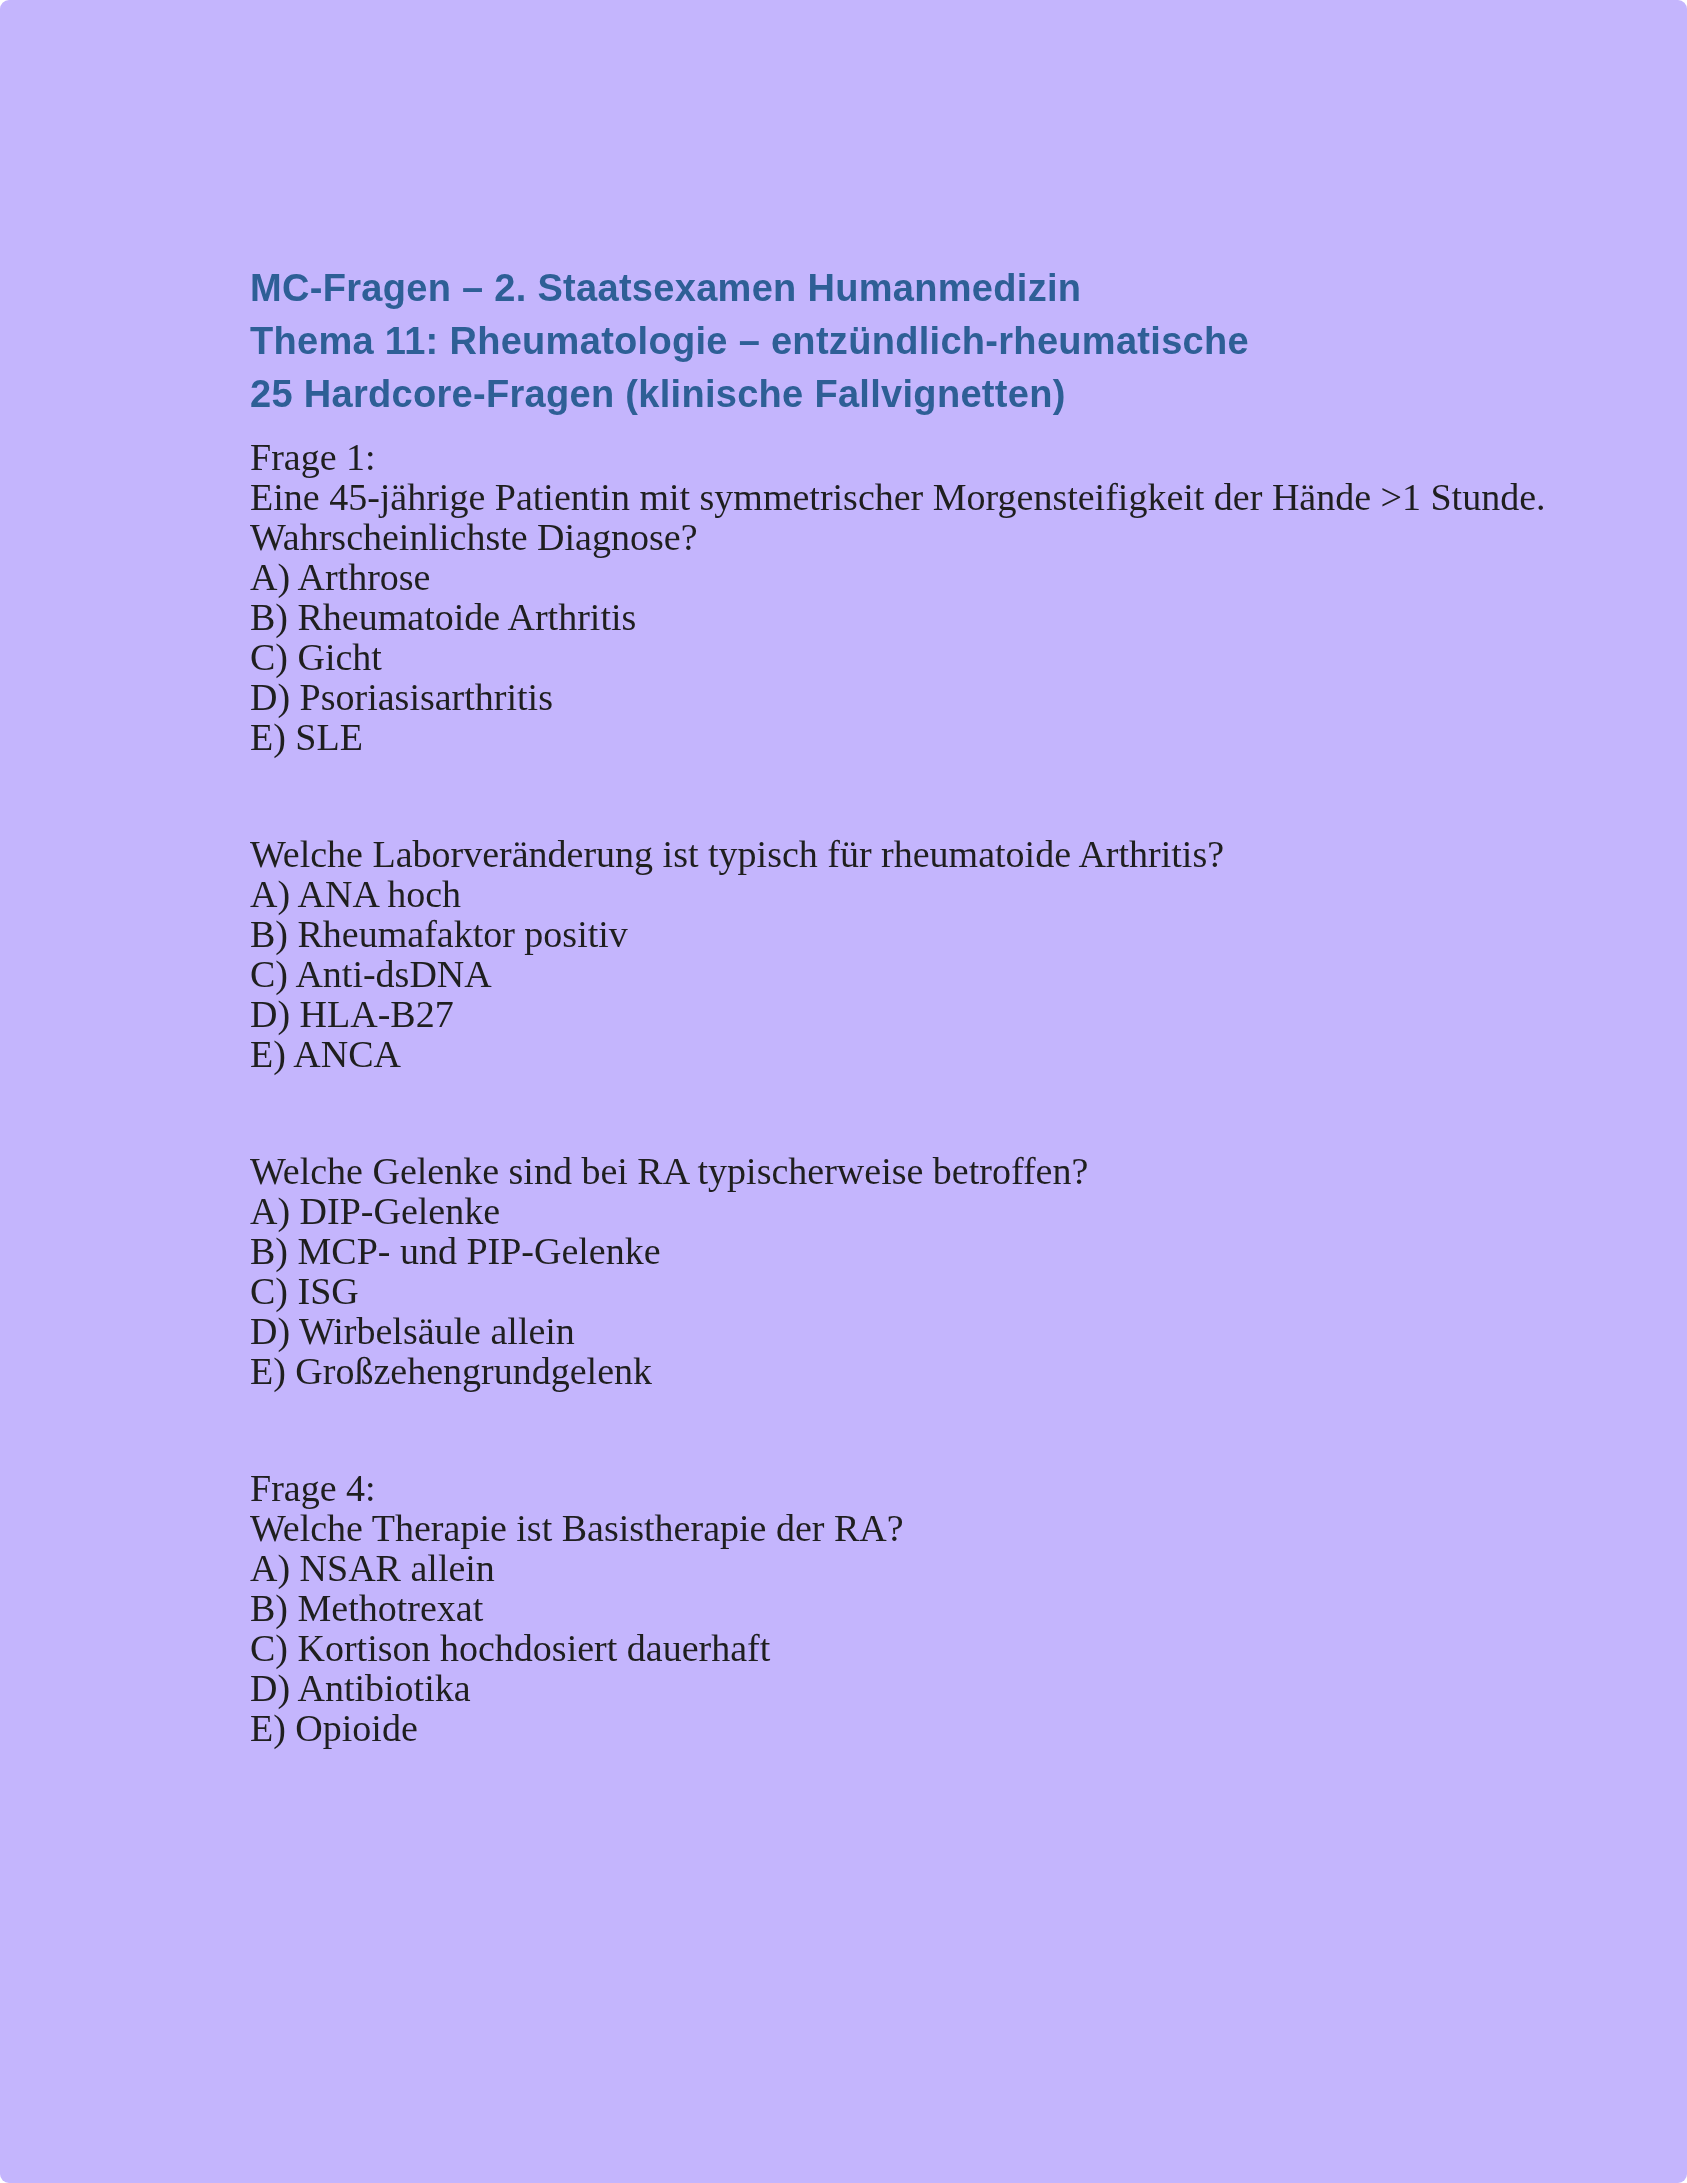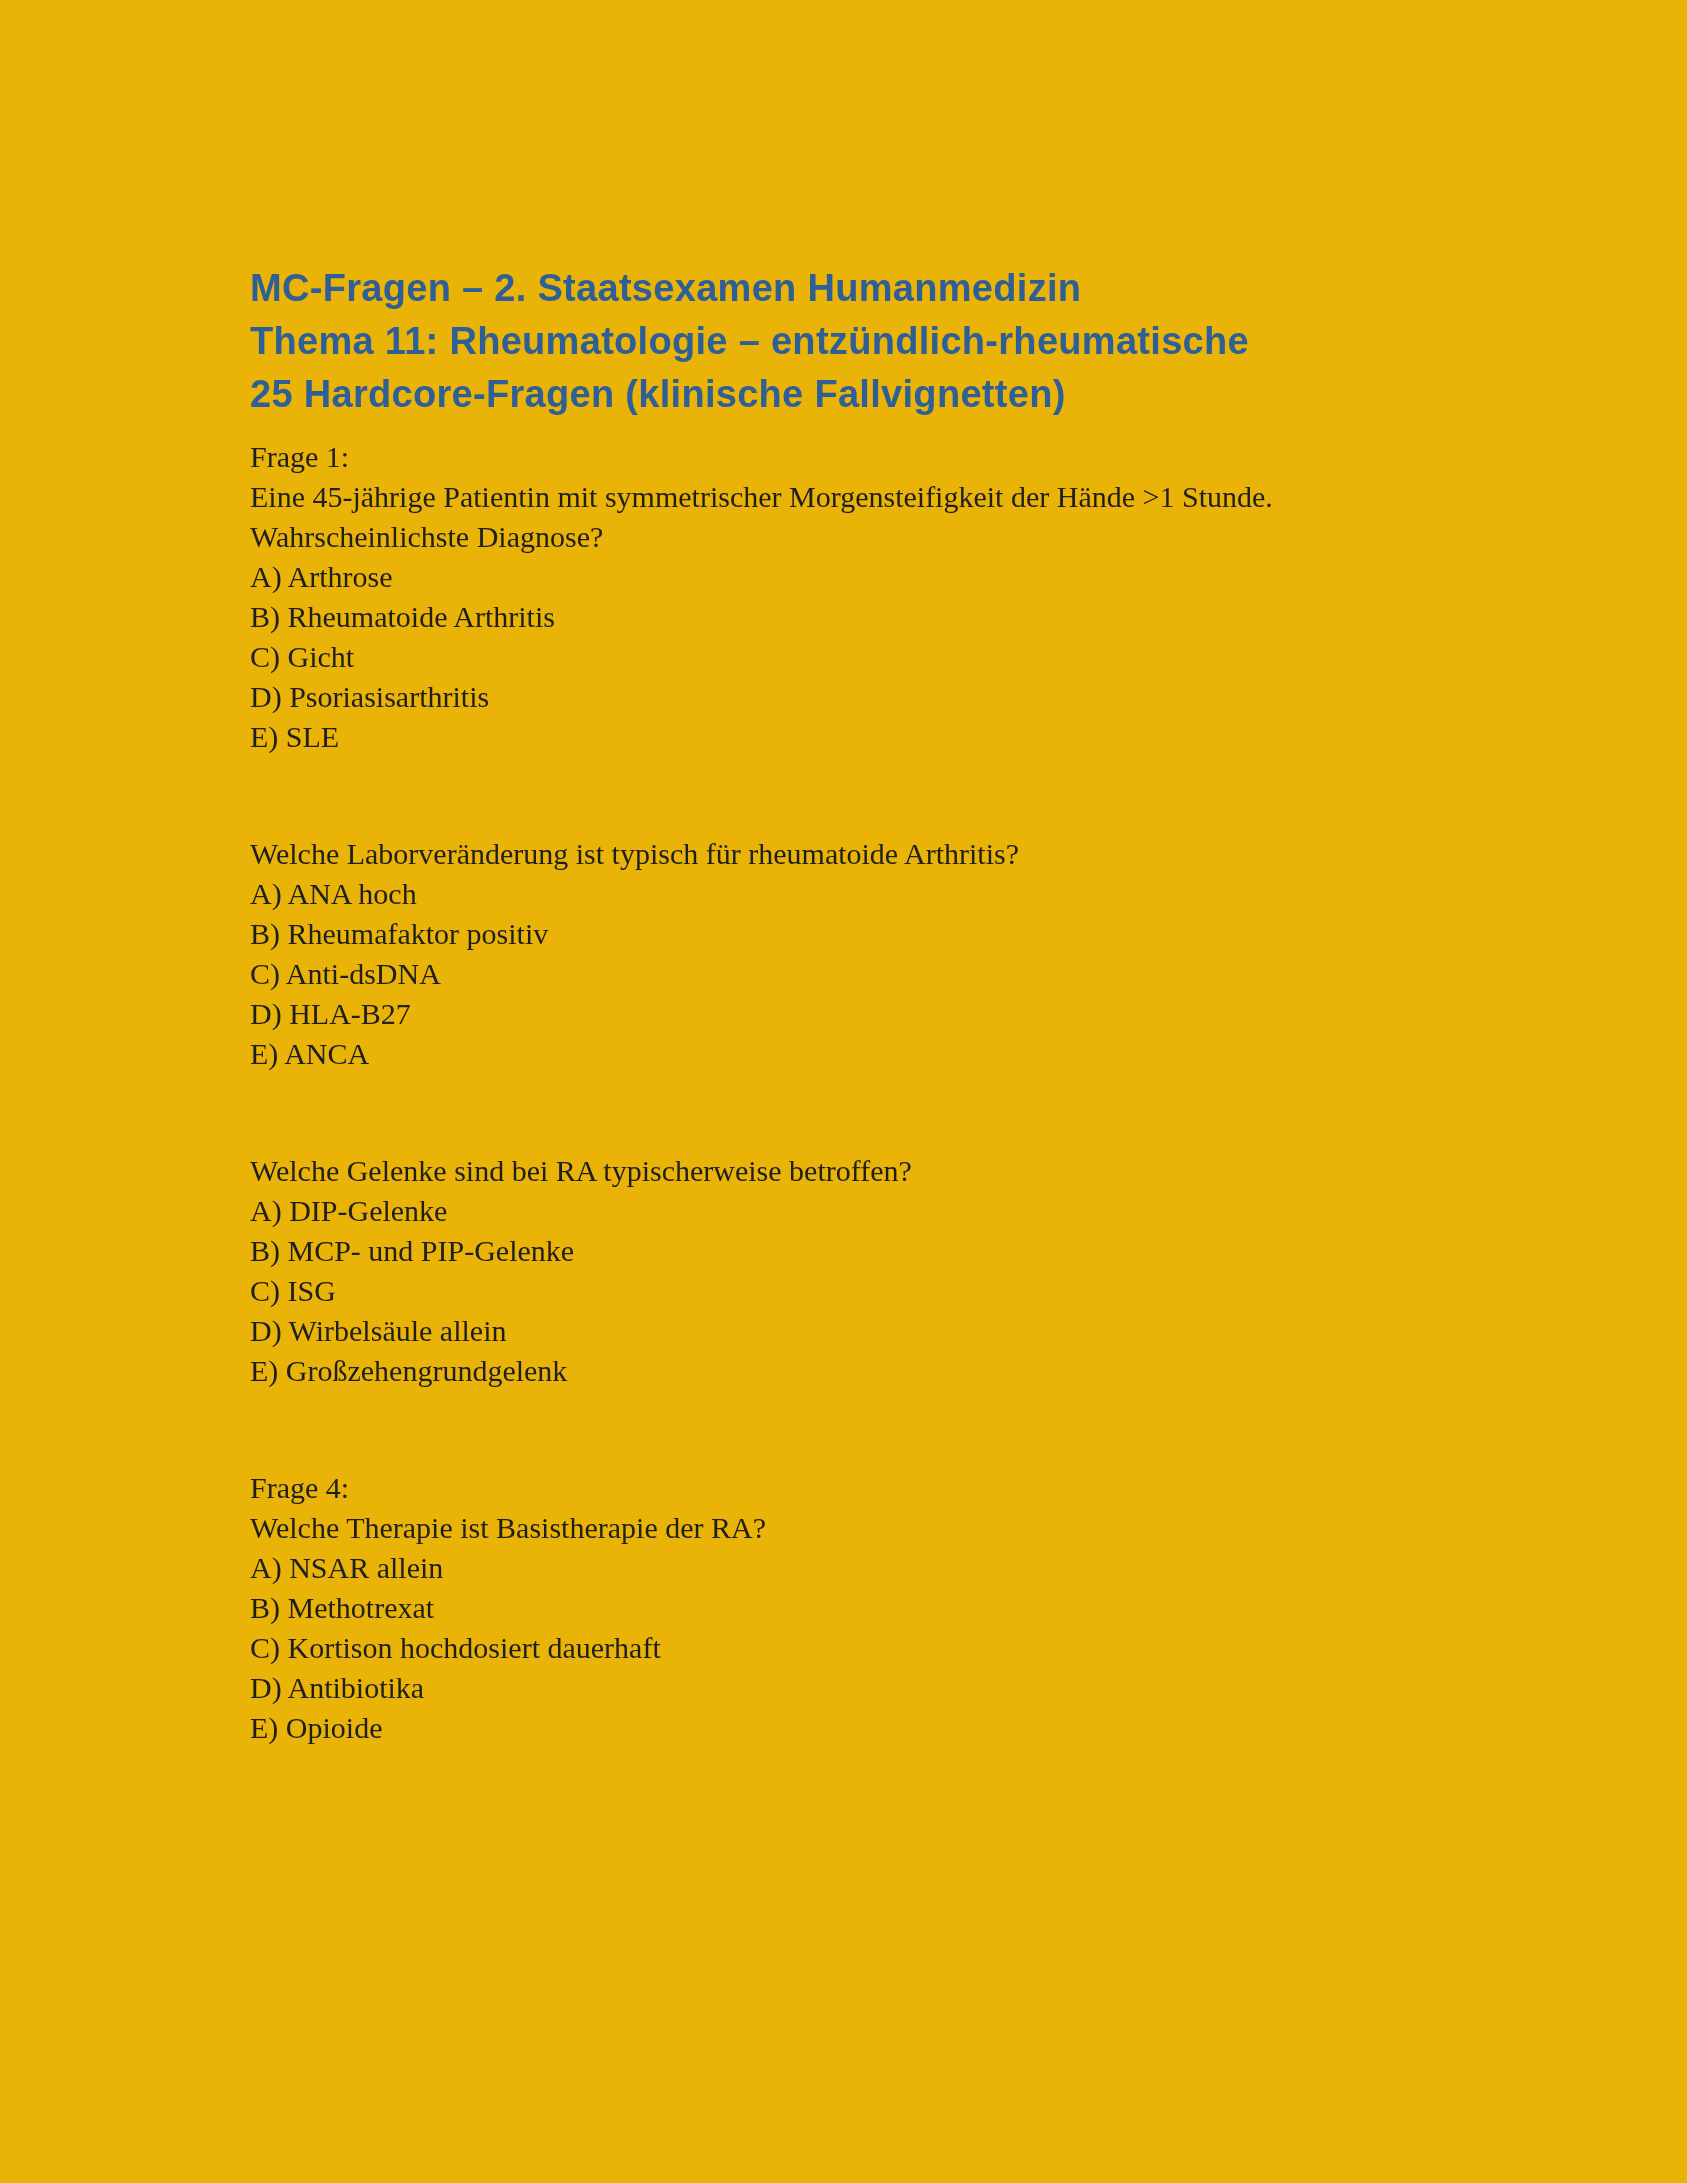--- a/index.html
+++ b/index.html
@@ -25,39 +25,39 @@
   .doc-header {
     font-family: "Liberation Sans", sans-serif;
     font-weight: 700;
     font-size: 38px;
     line-height: 53px;
     color: #2e5f96;
     letter-spacing: 0.3px;
   }
   .questions {
     margin-top: 16px; 
-    font-size: 30px;
+    font-size: 38px;
     line-height: 40px;
   }
   .question-block {
     margin: 0 0 77px 0;
   }
   .q-line {
     white-space: nowrap;
   }
   .options {
     list-style: none;
     margin: 0;
     padding: 0;
   }
 </style>
 </head>
 <body>
 
-<div class="page" style="color: rgb(31, 31, 31); background: #eab308;">
+<div class="page" style="color: rgb(31, 31, 31); background: #c4b5fd; border-radius: 9px;">
   <div class="content">
 
     <div class="doc-header" style="color: rgb(46, 95, 150);">
       <div>MC-Fragen – 2. Staatsexamen Humanmedizin</div>
       <div>Thema 11: Rheumatologie – entzündlich-rheumatische</div>
       <div>25 Hardcore-Fragen (klinische Fallvignetten)</div>
     </div>
 
     <div class="questions" id="questions">
   <div class="question-block">

